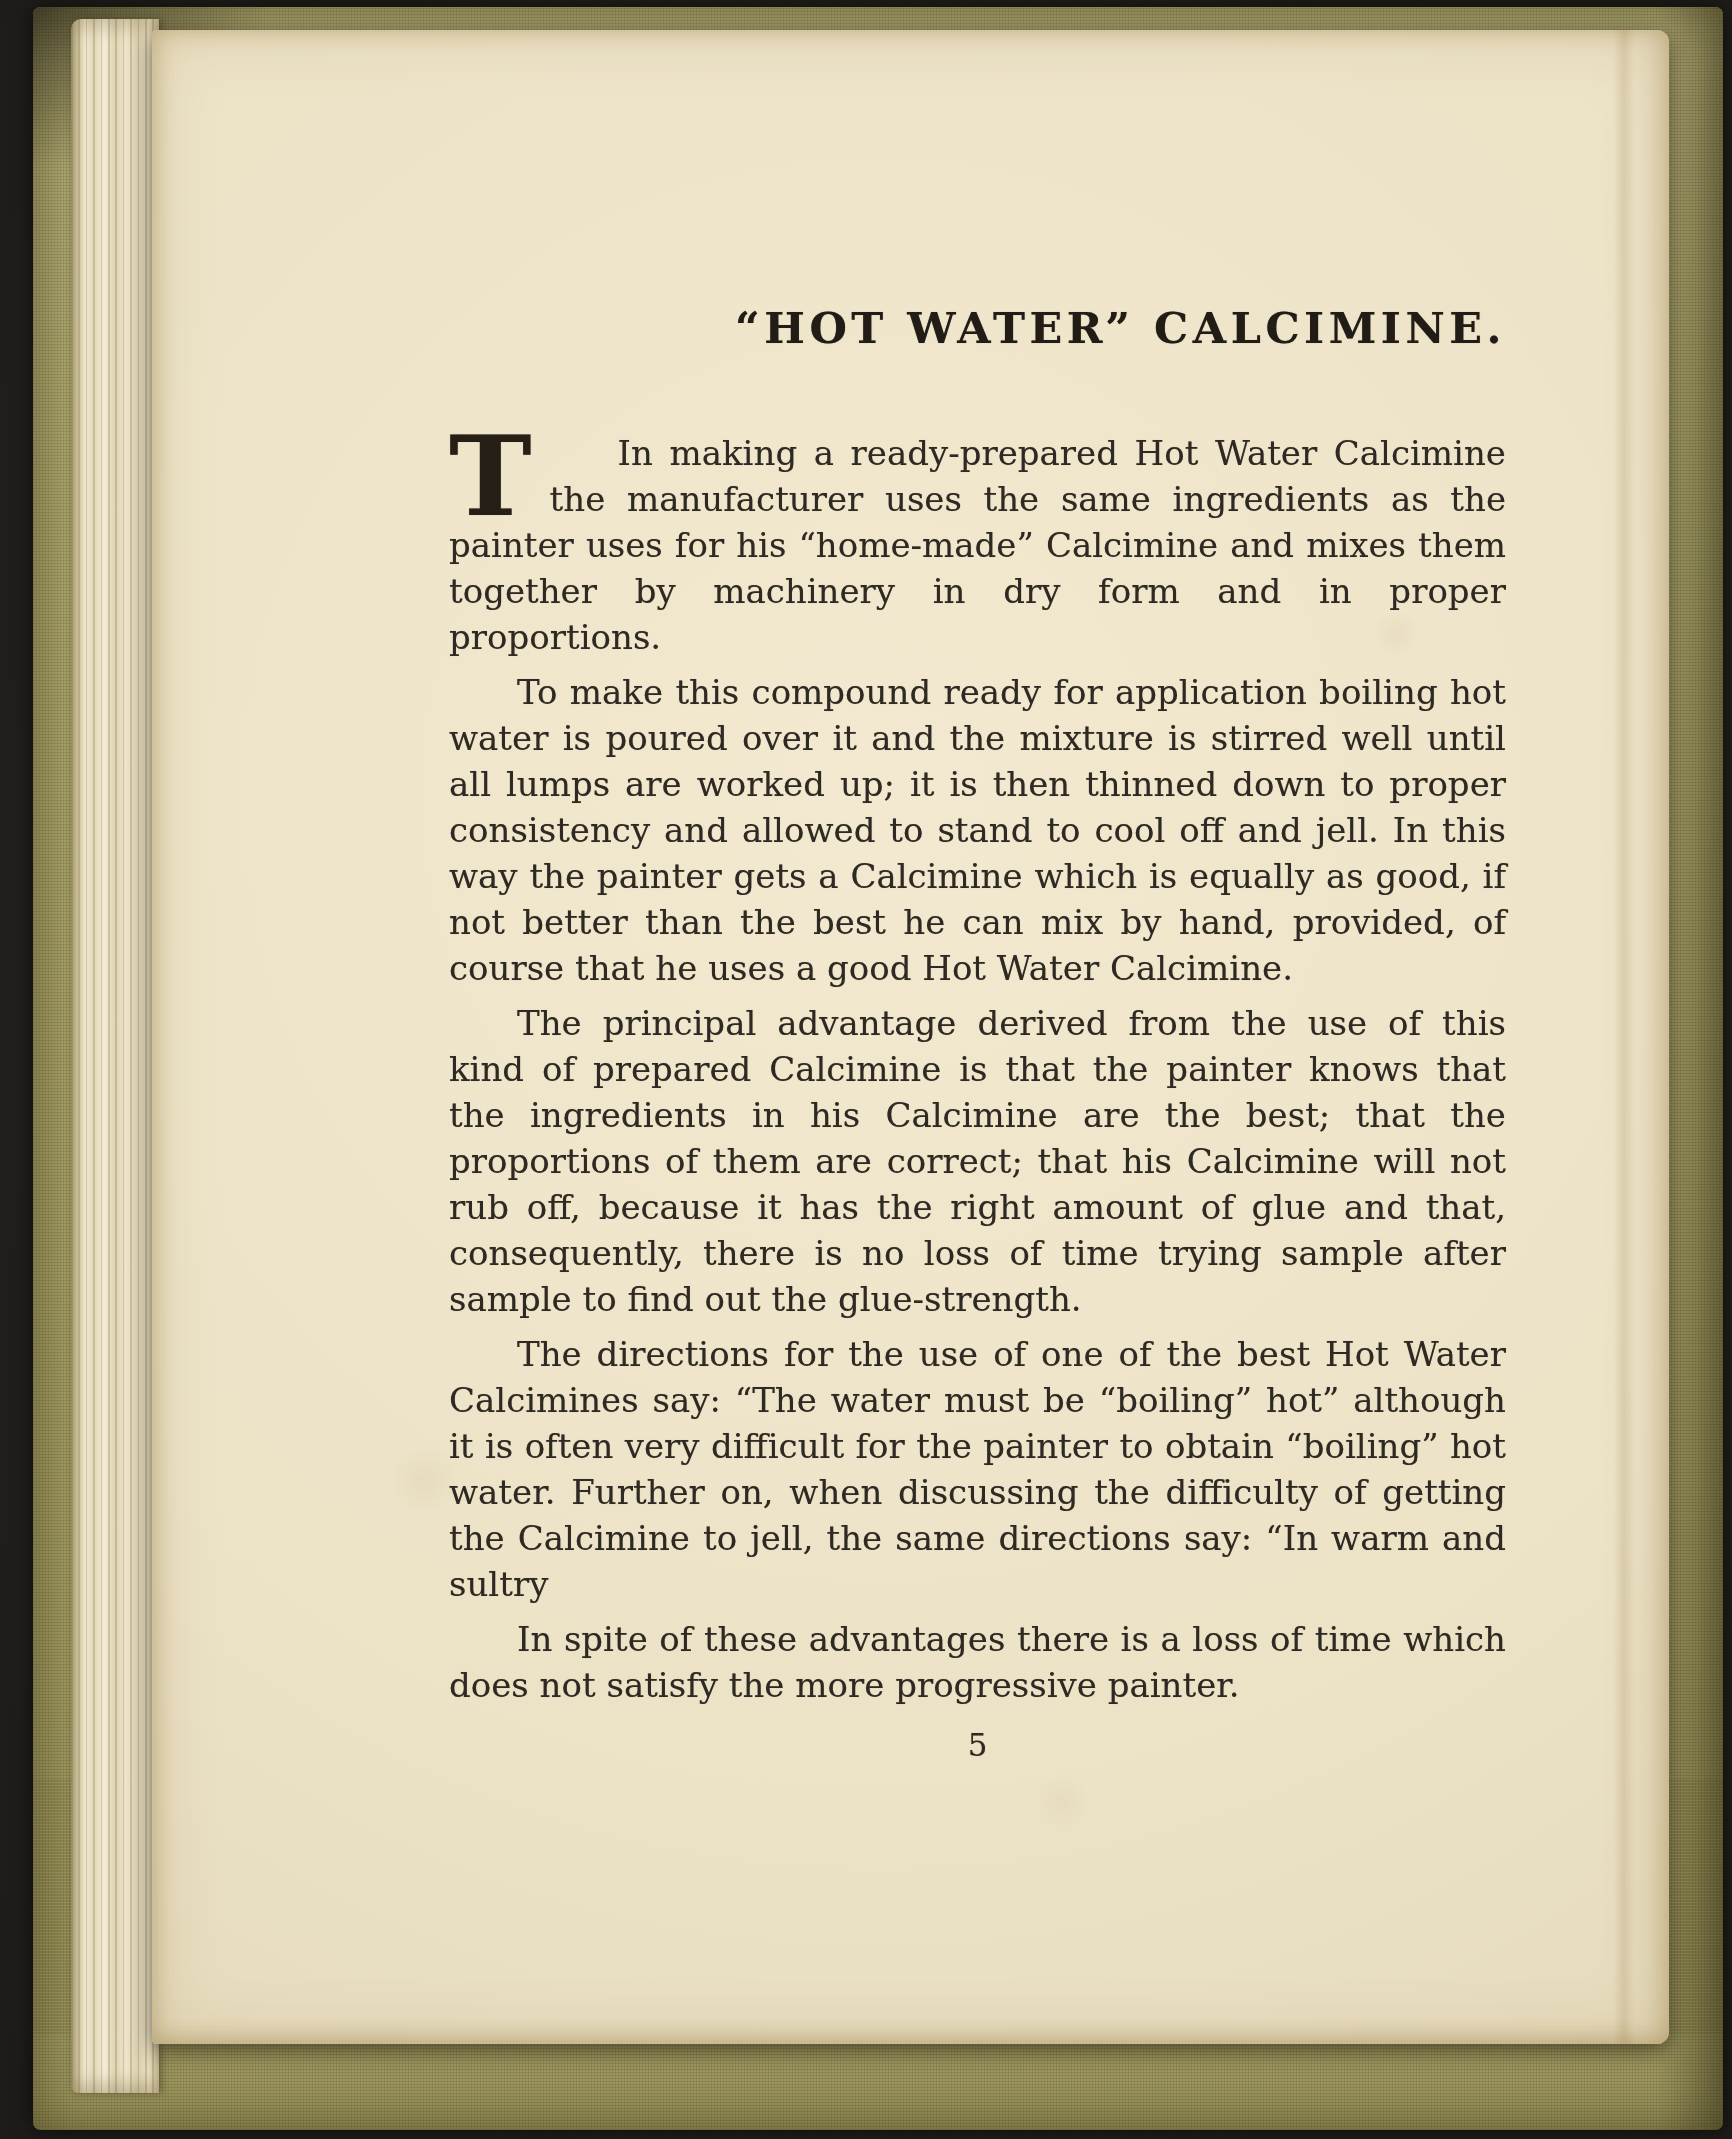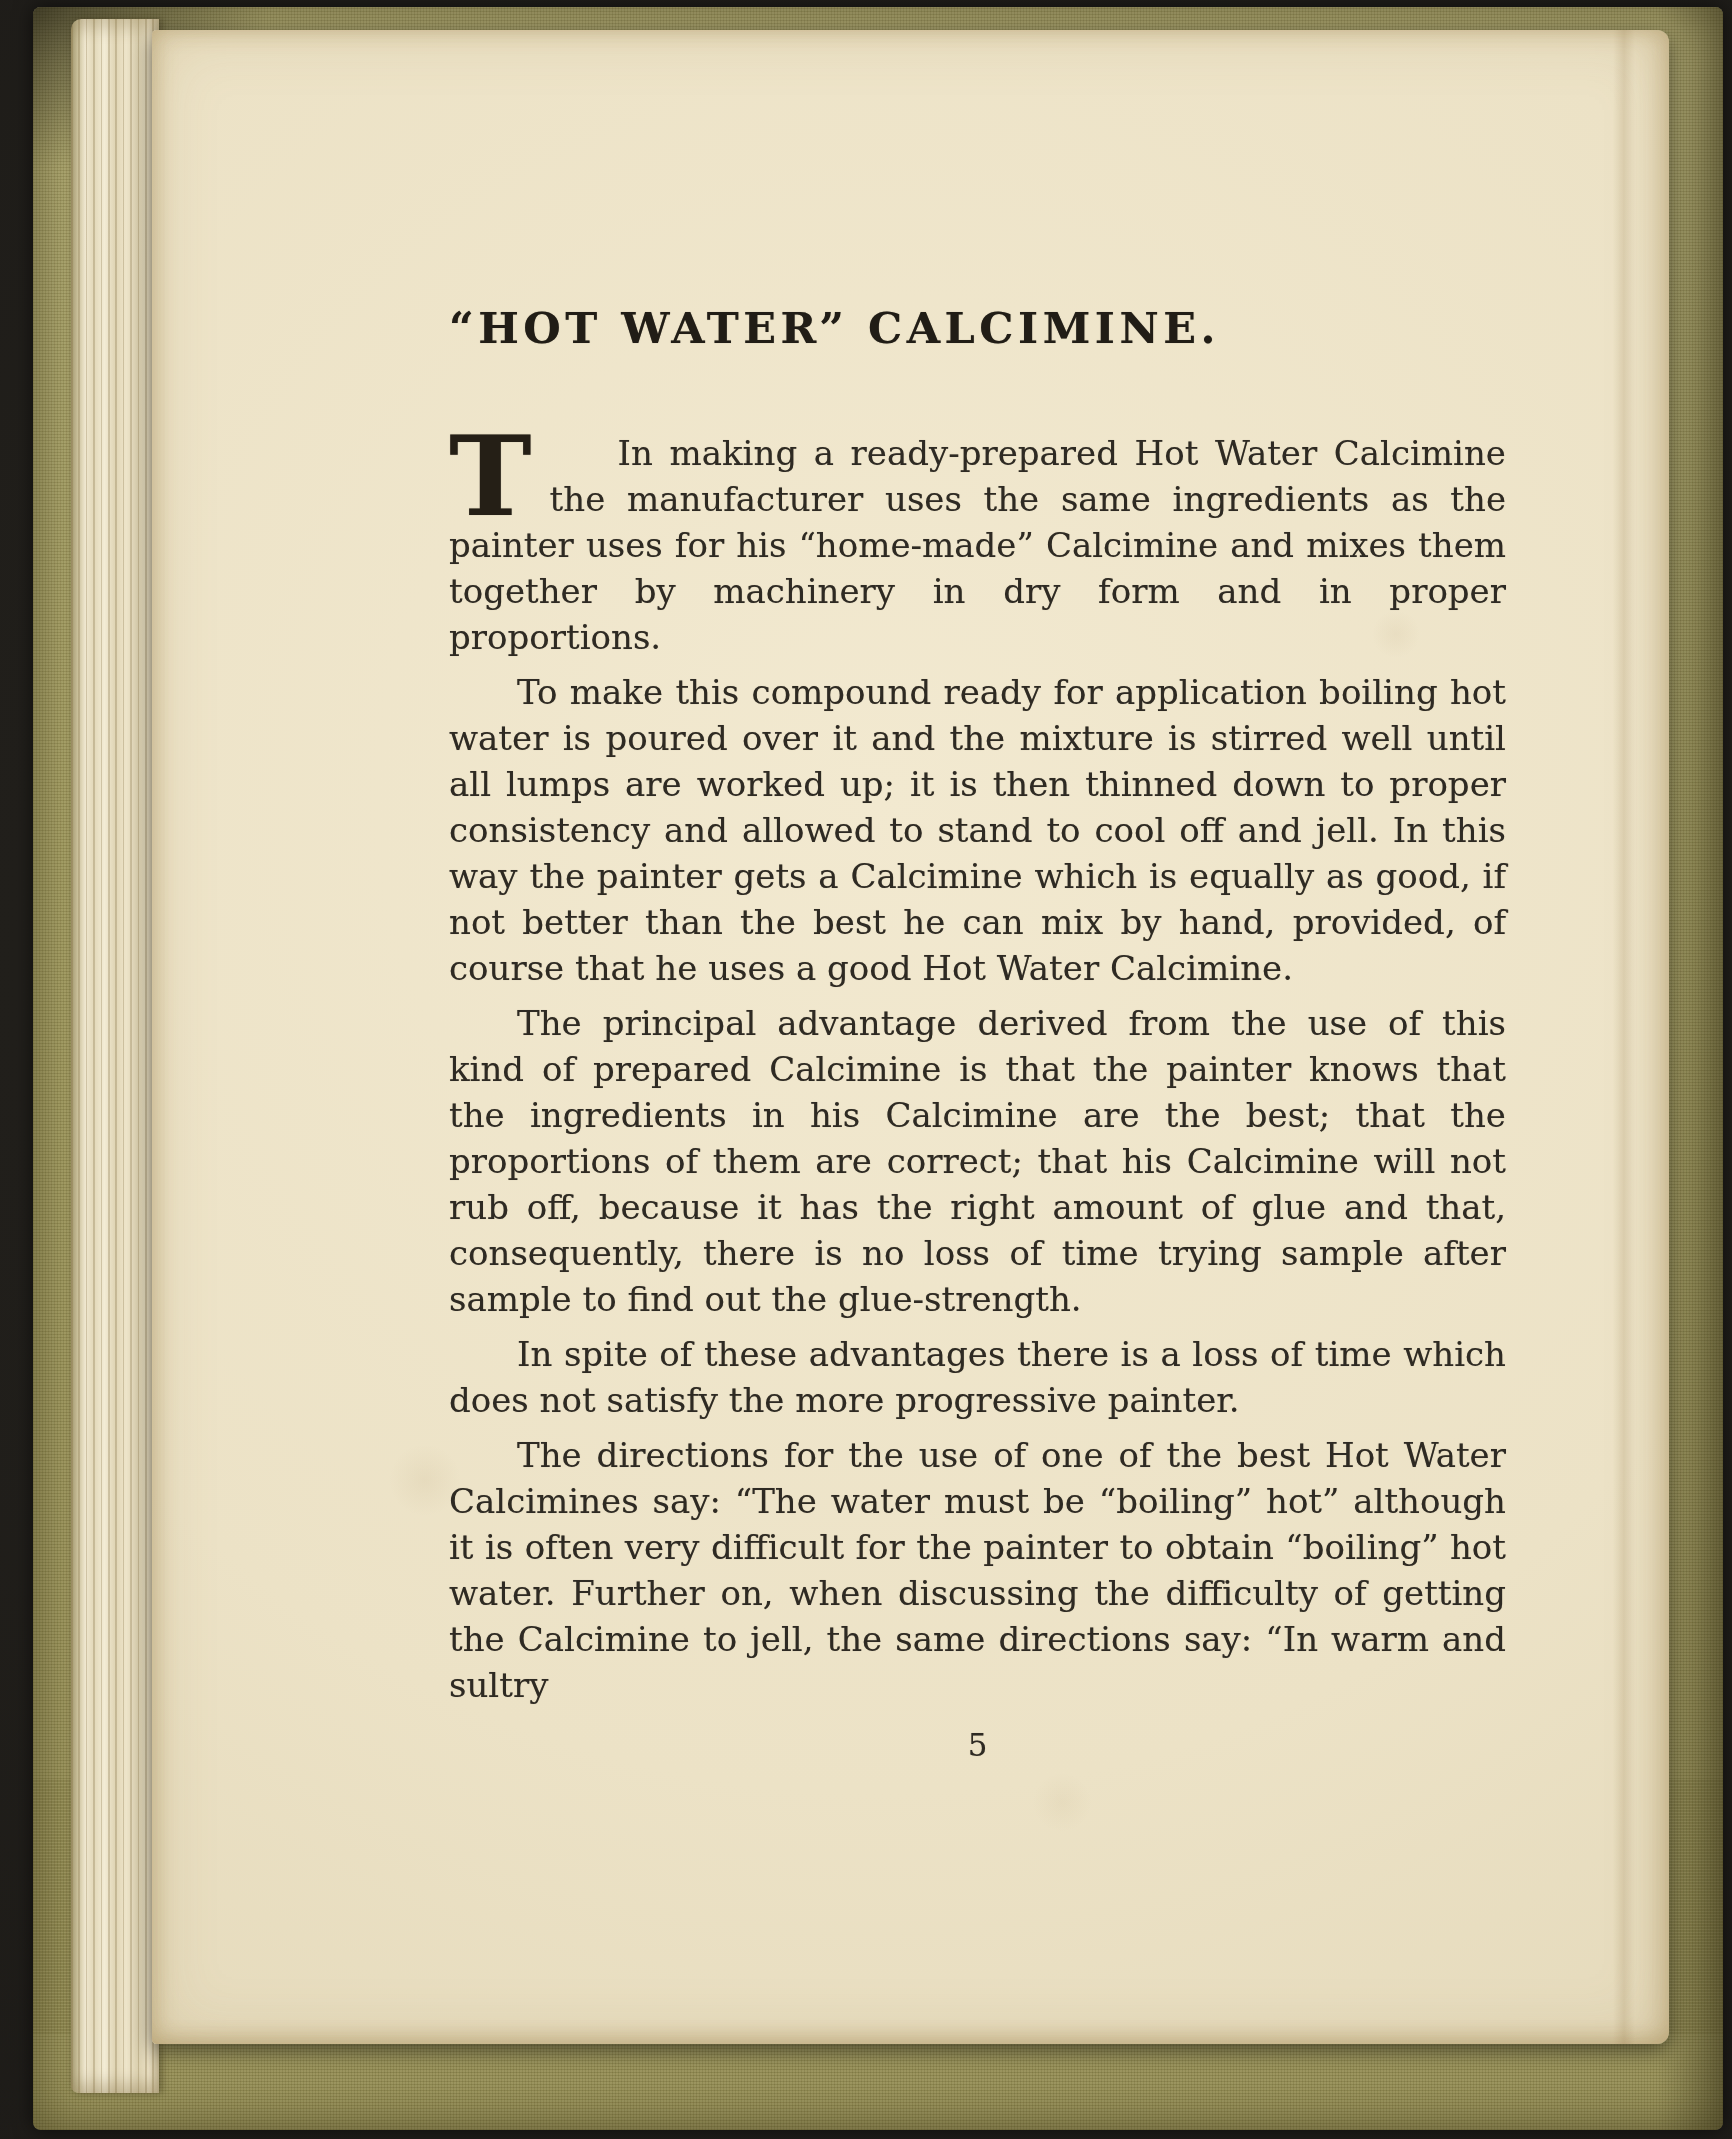--- a/index.html
+++ b/index.html
@@ -55,21 +55,21 @@
       0 6px 21px rgba(0,0,0,0.5);
   }
   .page::after{
     content:"";position:absolute;right:34px;top:0;bottom:0;width:22px;
     background:linear-gradient(90deg, rgba(130,100,50,0) 0%, rgba(130,100,50,0.16) 50%, rgba(130,100,50,0) 100%);
   }
 
   .text-block{position:absolute;left:297px;top:273px;width:1057px;}
 
   .title{
-    margin:0 0 77px 0;text-align:left;
+    margin:0 0 77px 0;text-align:right;
     font-size:43px;font-weight:700;letter-spacing:4.5px;
     color:#211d16;text-shadow:0 0 0.7px rgba(25,20,10,0.5);
   }
 
   .para{
     margin:0 0 9px 0;
     font-size:34px;line-height:46px;
     text-align:justify;text-indent:68px;
     color:#2e2a23;text-shadow:0 0 0.7px rgba(40,32,18,0.35);
   }
@@ -102,23 +102,23 @@
       <h1 class="title">“HOT WATER” CALCIMINE.</h1>
 
       <p class="para first"><span class="dropcap">T</span></p>
 
       <p class="para">In making a ready-prepared Hot Water Calcimine the manufacturer uses the same ingredients as the painter uses for his “home-made” Calcimine and mixes them together by machinery in dry form and in proper proportions.</p>
 
       <p class="para">To make this compound ready for application boiling hot water is poured over it and the mixture is stirred well until all lumps are worked up; it is then thinned down to proper consistency and allowed to stand to cool off and jell.  In this way the painter gets a Calcimine which is equally as good, if not better than the best he can mix by hand, provided, of course that he uses a good Hot Water Calcimine.</p>
 
       <p class="para">The principal advantage derived from the use of this kind of prepared Calcimine is that the painter knows that the ingredients in his Calcimine are the best; that the proportions of them are correct; that his Calcimine will not rub off, because it has the right amount of glue and that, consequently, there is no loss of time trying sample after sample to find out the glue-strength.</p>
 
+      <p class="para">The directions for the use of one of the best Hot Water Calcimines say: “The water must be “boiling” hot” although it is often very difficult for the painter to obtain “boiling” hot water. Further on, when discussing the difficulty of getting the Calcimine to jell, the same directions say:  “In warm and sultry</p>
+
       <p class="para">In spite of these advantages there is a loss of time which does not satisfy the more progressive painter.</p>
-
-      <p class="para">The directions for the use of one of the best Hot Water Calcimines say: “The water must be “boiling” hot” although it is often very difficult for the painter to obtain “boiling” hot water. Further on, when discussing the difficulty of getting the Calcimine to jell, the same directions say:  “In warm and sultry</p>
 
       <div class="page-number">5</div>
 
     </div>
   </div>
 
 </div>
 
 
 </body></html>

